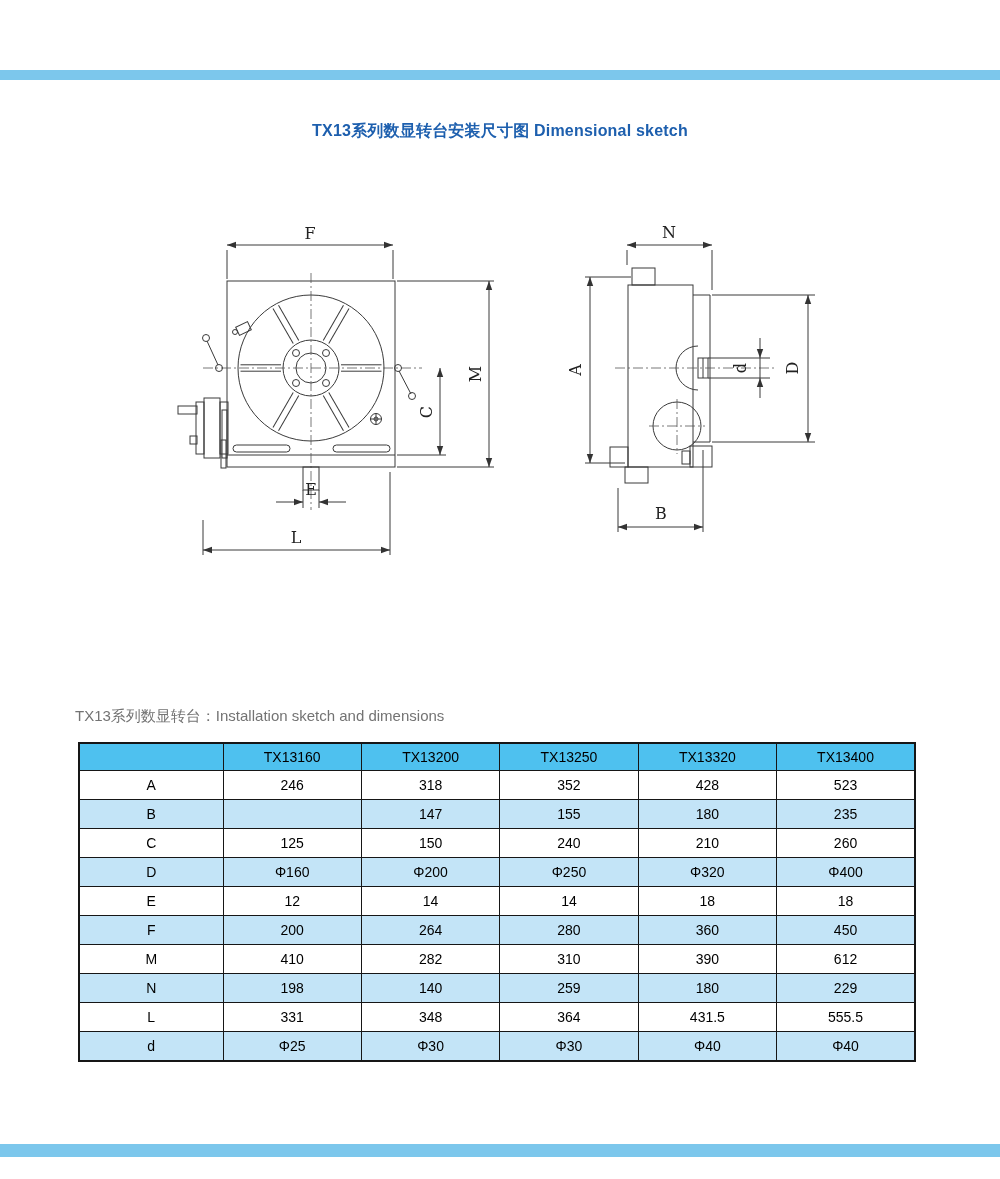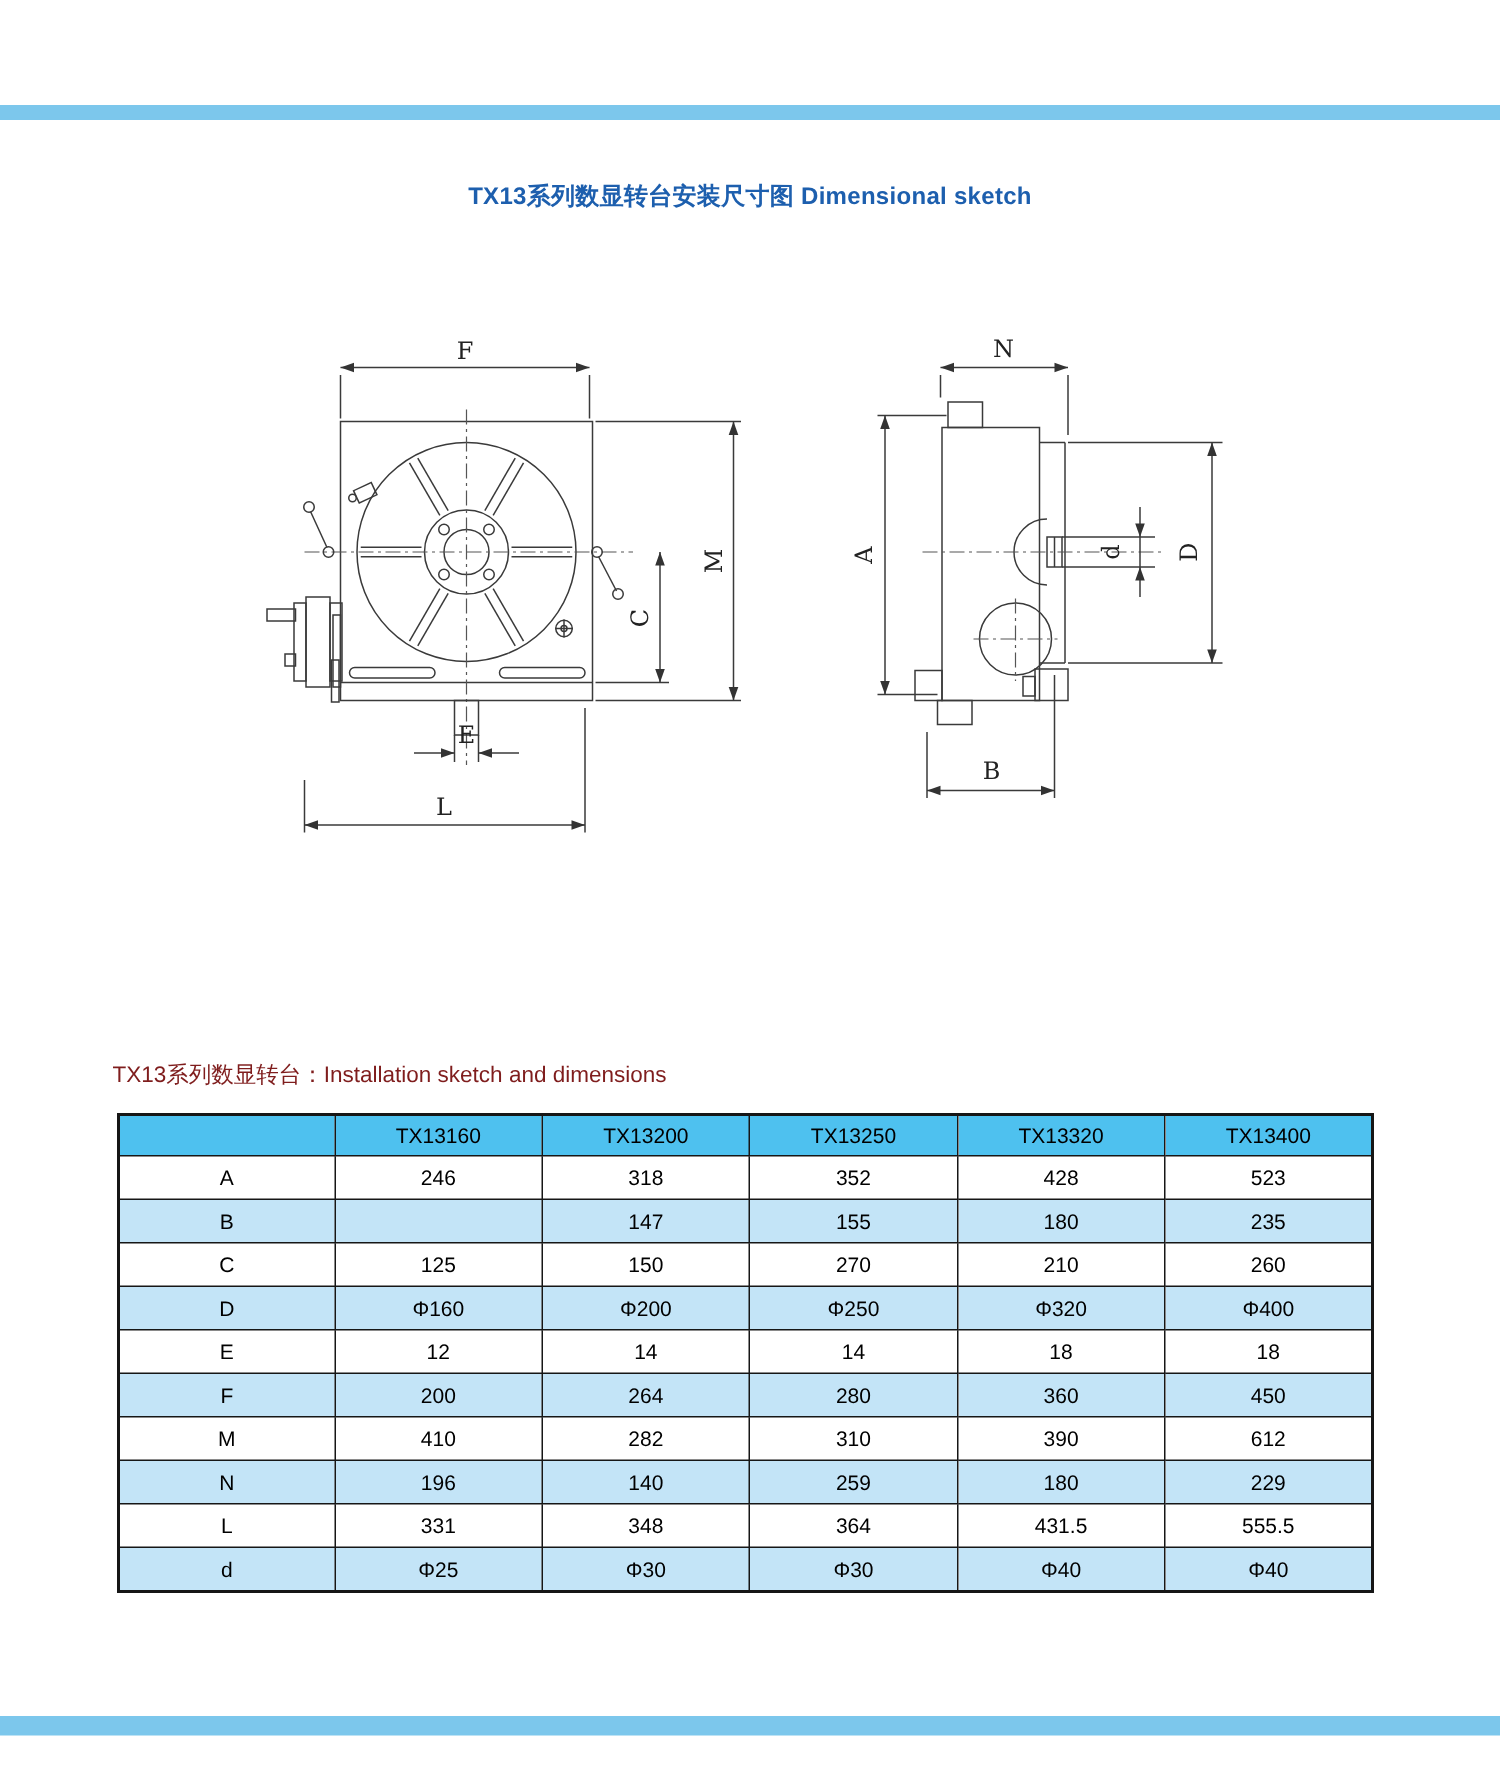--- a/index.html
+++ b/index.html
@@ -8,21 +8,21 @@
     font-family:"Liberation Sans","DejaVu Sans",sans-serif;color:#111;
   }
   .accent-bar{position:absolute;left:0;width:1000px;background:#7cc7ec;}
   #top-bar{top:70px;height:10px;}
   #bottom-bar{top:1144px;height:13px;}
   .page-title{
     position:absolute;top:121px;left:0;width:1000px;text-align:center;
     color:#1d5fae;font-size:16px;font-weight:600;letter-spacing:.2px;
   }
   .section-heading{
-    position:absolute;left:75px;top:707px;font-size:15px;color:#7f1d1d;
+    position:absolute;left:75px;top:707px;font-size:15px;color:#737373;
   }
   .dwg{position:absolute;}
   #front-view{left:150px;top:210px;}
   #side-view{left:565px;top:210px;}
   .dwg line,.dwg rect,.dwg circle,.dwg path,.dwg polyline{
     stroke:#3a3a3a;stroke-width:1;fill:none;
   }
   .dwg .cl{stroke-dasharray:10 3 2 3;stroke-width:.8;stroke:#555;}
   .dwg polygon{fill:#333;stroke:none;}
   .dwg text{
@@ -276,21 +276,21 @@
         <td></td>
         <td>147</td>
         <td>155</td>
         <td>180</td>
         <td>235</td>
       </tr>
       <tr>
         <th>C</th>
         <td>125</td>
         <td>150</td>
-        <td>270</td>
+        <td>240</td>
         <td>210</td>
         <td>260</td>
       </tr>
       <tr>
         <th>D</th>
         <td>Φ160</td>
         <td>Φ200</td>
         <td>Φ250</td>
         <td>Φ320</td>
         <td>Φ400</td>
@@ -314,21 +314,21 @@
       <tr>
         <th>M</th>
         <td>410</td>
         <td>282</td>
         <td>310</td>
         <td>390</td>
         <td>612</td>
       </tr>
       <tr>
         <th>N</th>
-        <td>196</td>
+        <td>198</td>
         <td>140</td>
         <td>259</td>
         <td>180</td>
         <td>229</td>
       </tr>
       <tr>
         <th>L</th>
         <td>331</td>
         <td>348</td>
         <td>364</td>

